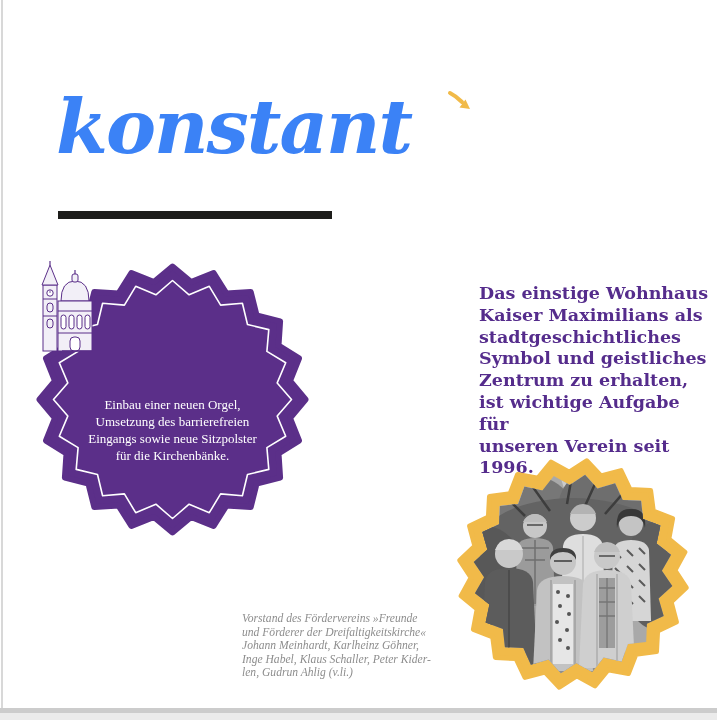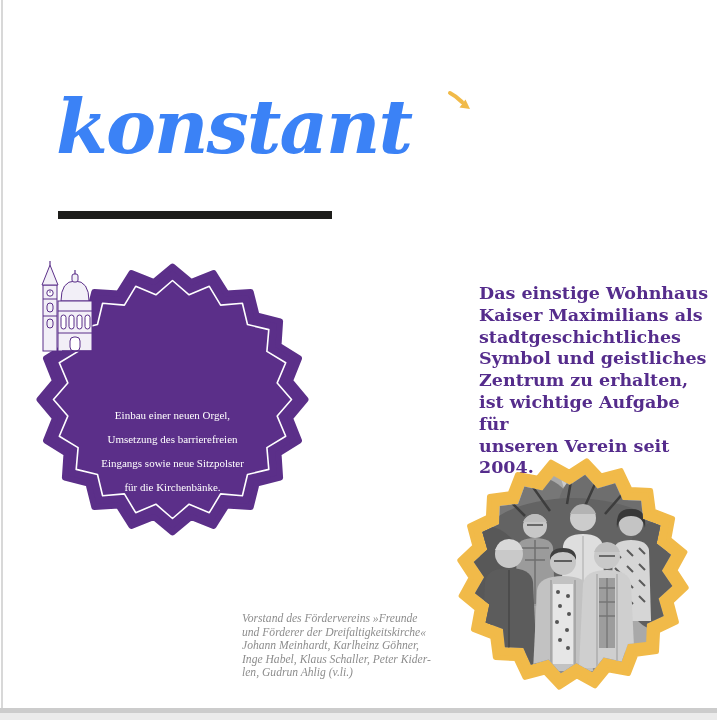--- a/index.html
+++ b/index.html
@@ -30,21 +30,21 @@
   .badge-purple svg{position:absolute;left:0;top:0;}
   .badge-content{
     position:absolute;left:18px;top:134px;width:241px;
     text-align:center;color:#ffffff;
   }
   .badge-title{
     font-family:"DejaVu Serif","Liberation Serif",serif;
     font-weight:bold;font-size:15.5px;line-height:18px;
   }
   .badge-text{
-    font-size:11px;line-height:24px;margin-top:8px;
+    font-size:13px;line-height:17px;margin-top:1px;
   }
   .church{position:absolute;left:109px;top:34px;width:62px;height:94px;}
 
   
   .arrow-icon{position:absolute;left:447px;top:90px;width:28px;height:28px;}
   .quote{
     position:absolute;left:483px;top:93px;width:225px;
     font-size:16px;line-height:21px;color:#8b8b8b;
   }
   .statement{
@@ -127,21 +127,21 @@
     <polygon points="23,19 12.5,17.5 18.5,9.5" fill="#F1BA49"></polygon>
   </svg>
 
 
   <div class="statement lines">Das einstige Wohnhaus
 Kaiser Maximilians als
 stadtgeschichtliches
 Symbol und geistliches
 Zentrum zu erhalten,
 ist wichtige Aufgabe für
-unseren Verein seit 2004.</div>
+unseren Verein seit 1996.</div>
 
   <div class="badge-photo">
     <svg width="236" height="236" viewBox="0 0 236 236" role="img" aria-label="Schwarz-weiß Gruppenfoto: sechs Vorstandsmitglieder im Freien vor Bäumen">
       <defs>
         <clipPath id="photoClip">
           <polygon points="130.1,18.7 142.4,32.4 160.1,27.3 167.7,44.1 186.1,44.8 188.1,63.1 205.4,69.4 201.6,87.4 216.1,98.8 206.9,114.8 217.3,130.1 203.6,142.4 208.7,160.1 191.9,167.7 191.2,186.1 172.9,188.1 166.6,205.4 148.6,201.6 137.2,216.1 121.2,206.9 105.9,217.3 93.6,203.6 75.9,208.7 68.3,191.9 49.9,191.2 47.9,172.9 30.6,166.6 34.4,148.6 19.9,137.2 29.1,121.2 18.7,105.9 32.4,93.6 27.3,75.9 44.1,68.3 44.8,49.9 63.1,47.9 69.4,30.6 87.4,34.4 98.8,19.9 114.8,29.1"></polygon>
         </clipPath>
       </defs>
 
       <polygon fill="#F1BA49" stroke="#F1BA49" stroke-width="5" stroke-linejoin="round" points="131.7,4.8 146.0,19.9 166.0,14.6 174.9,33.4 195.6,34.5 198.3,55.1 217.6,62.6 213.8,83.0 229.9,96.1 219.9,114.3 231.2,131.7 216.1,146.0 221.4,166.0 202.6,174.9 201.5,195.6 180.9,198.3 173.4,217.6 153.0,213.8 139.9,229.9 121.7,219.9 104.3,231.2 90.0,216.1 70.0,221.4 61.1,202.6 40.4,201.5 37.7,180.9 18.4,173.4 22.2,153.0 6.1,139.9 16.1,121.7 4.8,104.3 19.9,90.0 14.6,70.0 33.4,61.1 34.5,40.4 55.1,37.7 62.6,18.4 83.0,22.2 96.1,6.1 114.3,16.1"></polygon>

